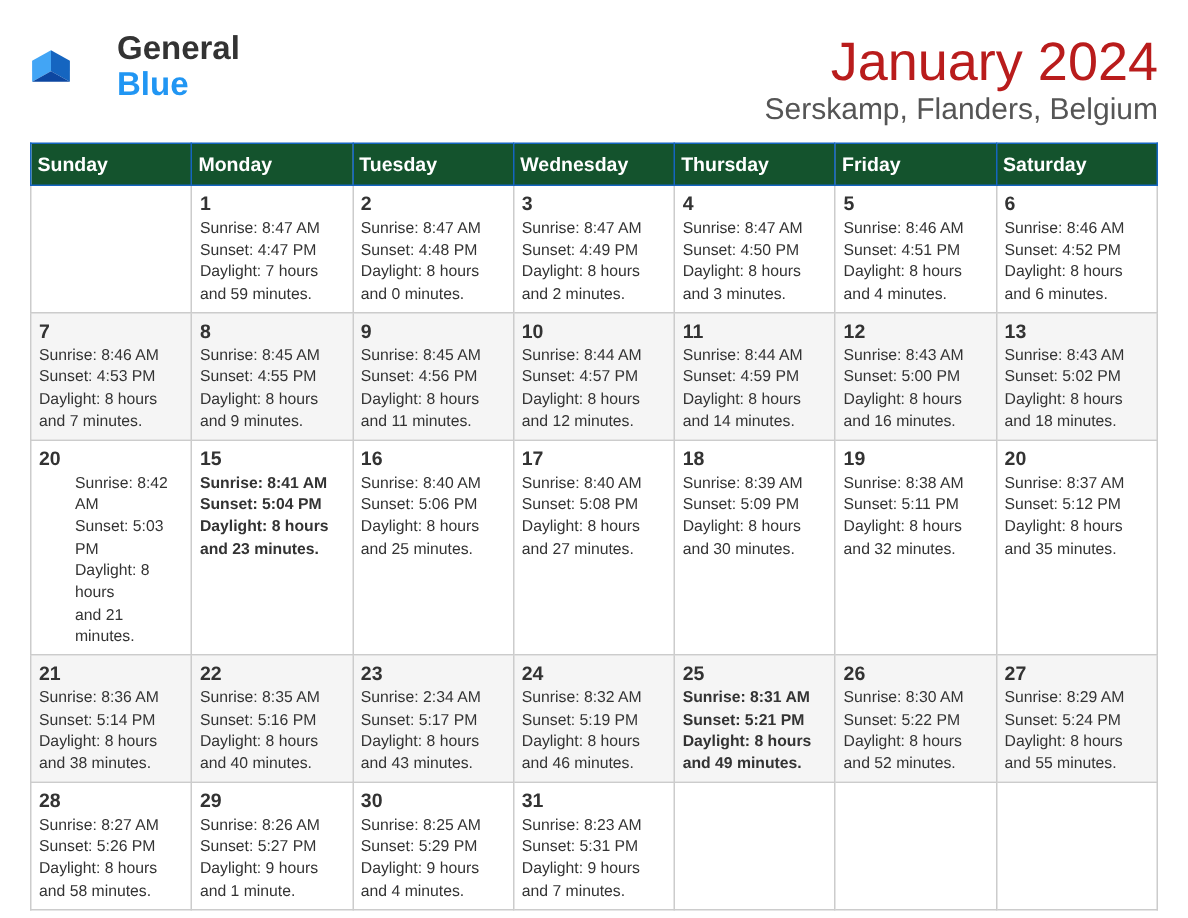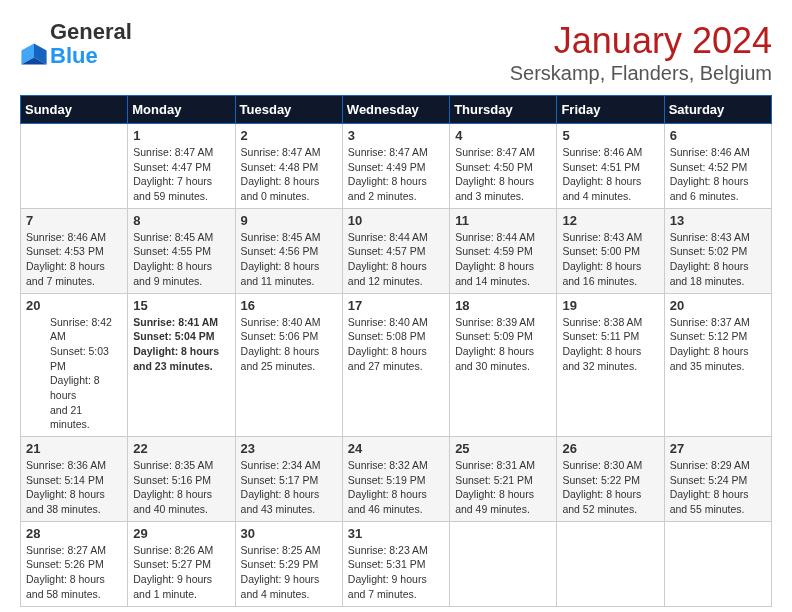--- a/index.html
+++ b/index.html
@@ -11,21 +11,22 @@
       padding: 20px;
     }
     .header-section {
       display: flex;
       justify-content: space-between;
       align-items: flex-start;
       margin-bottom: 10px;
     }
     .logo {
       display: flex;
-      align-items: flex-end;
+      align-items: center;
+      gap: 28px;
     }
     .logo-text {
       font-size: 22px;
       font-weight: bold;
       line-height: 1.1;
     }
     .logo-general { color: #333; }
     .logo-blue { color: #2196F3; }
     .logo-icon {
       width: 28px;
@@ -43,21 +44,21 @@
     .location-title {
       font-size: 20px;
       color: #555;
     }
     .calendar {
       width: 100%;
       border-collapse: collapse;
       font-size: 11px;
     }
     .calendar thead tr th {
-      background-color: #0f172a;
+      background-color: #14532d;
       color: #fff;
       padding: 6px 4px;
       text-align: left;
       font-size: 13px;
       font-weight: bold;
       border: 1px solid #1565C0;
     }
     .calendar tbody tr td {
       border: 1px solid #ccc;
       vertical-align: top;
@@ -290,21 +291,21 @@
         </td>
         <td>
           <span class="day-number">24</span>
           <div class="day-info" style="white-space: pre-line;">Sunrise: 8:32 AM
 Sunset: 5:19 PM
 Daylight: 8 hours
 and 46 minutes.</div>
         </td>
         <td>
           <span class="day-number">25</span>
-          <div class="day-info" style="white-space: pre-line;">Sunrise: 8:31 AM
+          <div class="day-info" style="white-space: pre-line; font-weight: bold;">Sunrise: 8:31 AM
 Sunset: 5:21 PM
 Daylight: 8 hours
 and 49 minutes.</div>
         </td>
         <td>
           <span class="day-number">26</span>
           <div class="day-info" style="white-space: pre-line;">Sunrise: 8:30 AM
 Sunset: 5:22 PM
 Daylight: 8 hours
 and 52 minutes.</div>

